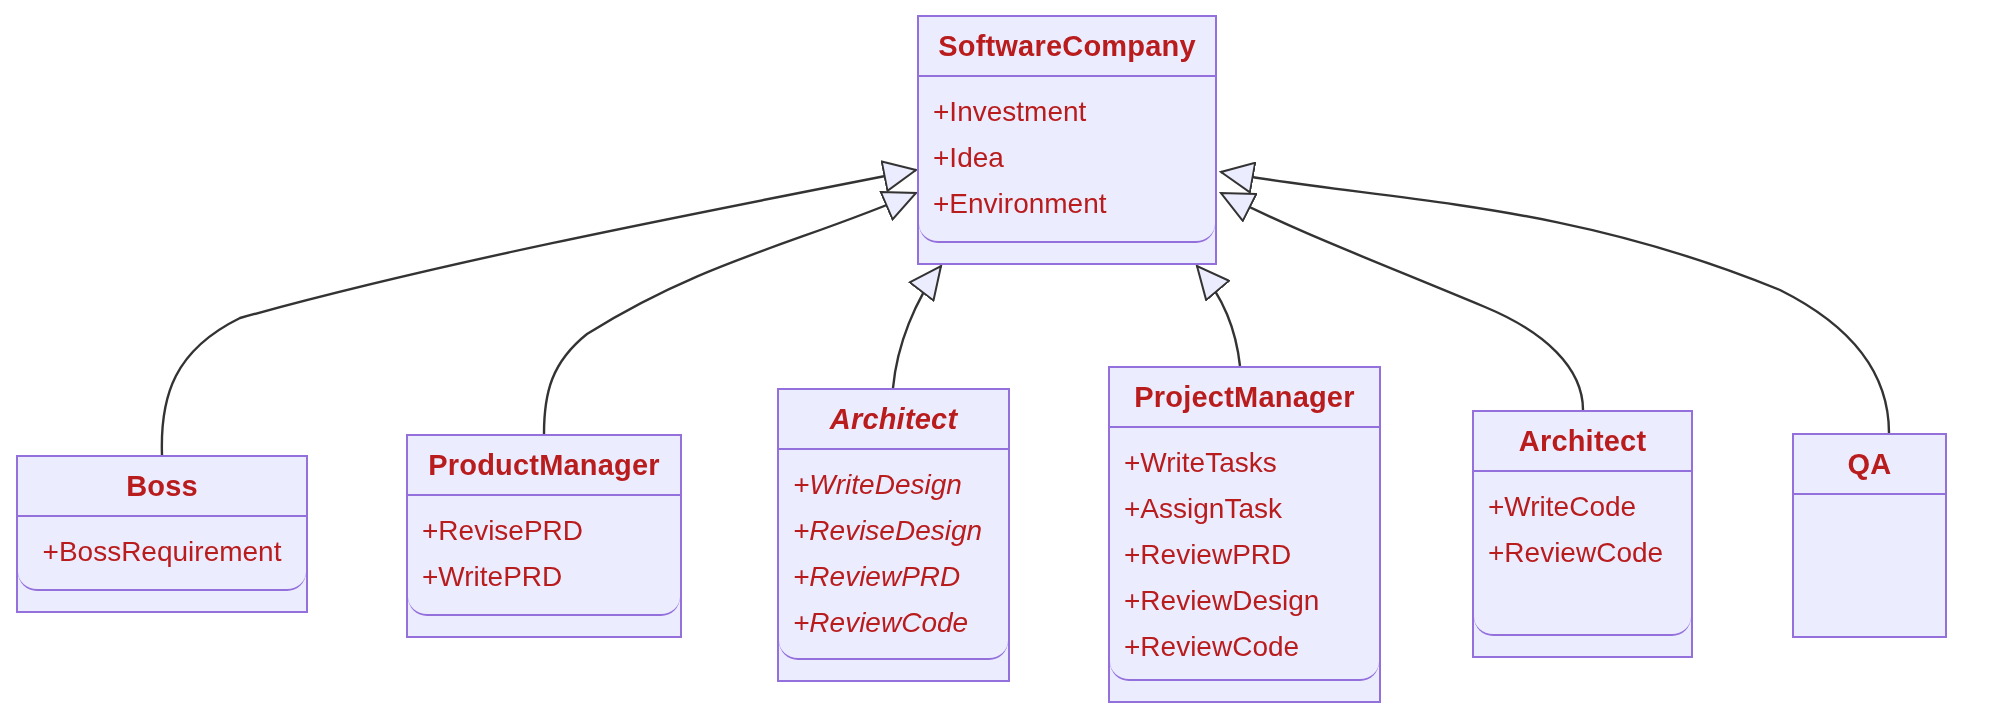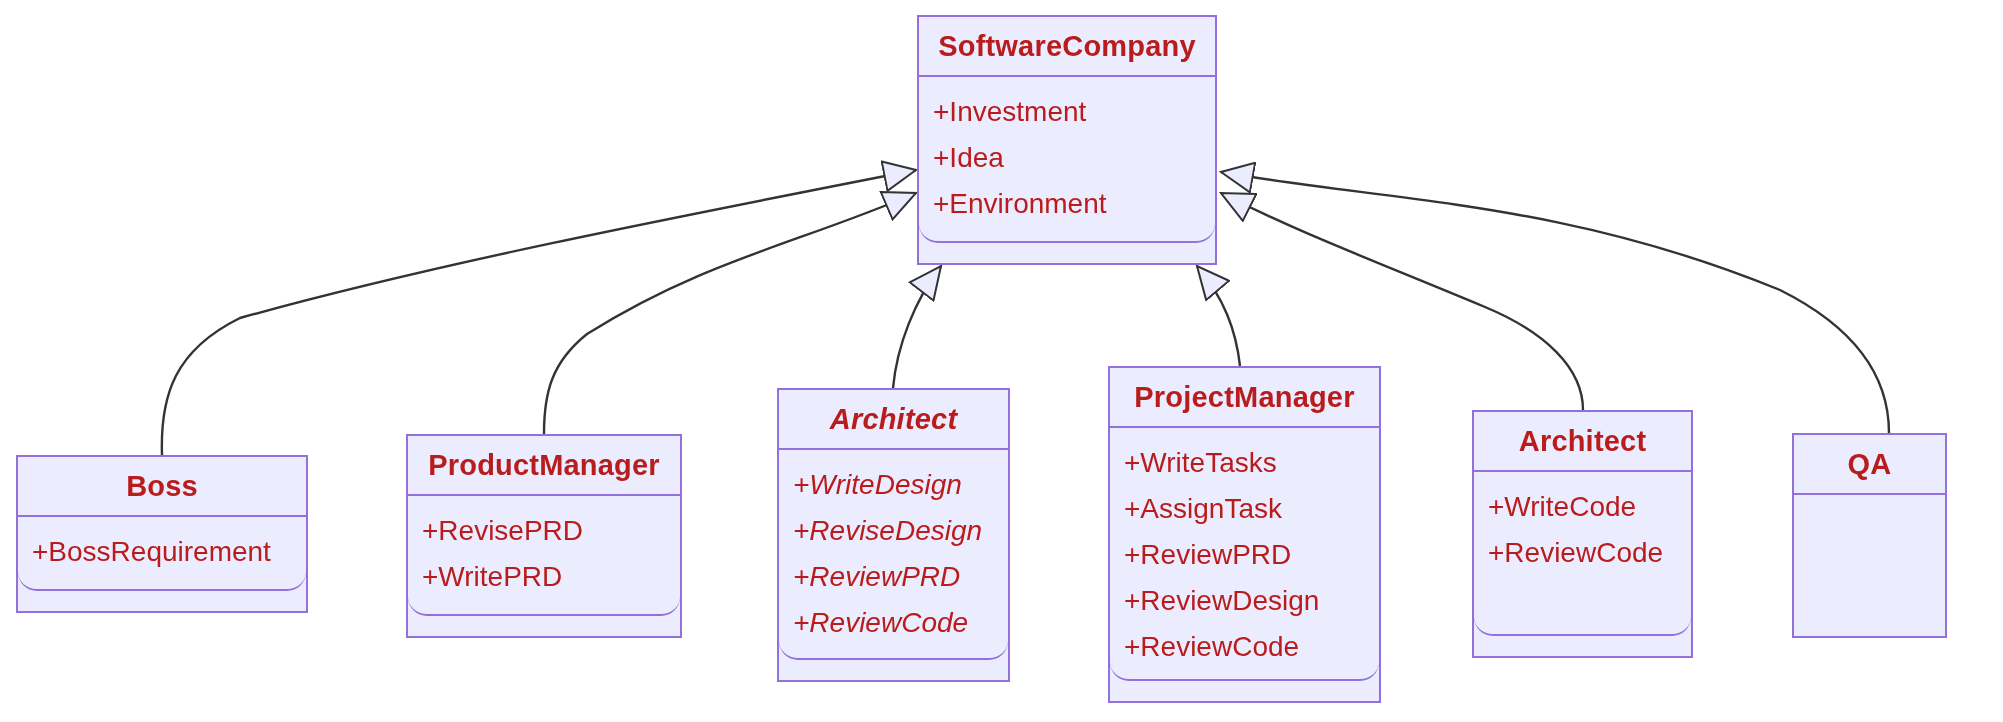--- a/index.html
+++ b/index.html
@@ -59,21 +59,21 @@
     height: 46px;
     line-height: 46px;
     font-size: 28px;
     white-space: nowrap;
   }
   .uml-footer {
     flex: 0 0 20px;
   }
   
   #cls-softwarecompany { left: 917px;  top: 15px;  width: 300px; height: 250px; }
-  #cls-boss            { left: 16px;   top: 455px; width: 292px; height: 158px; }
+  #cls-boss            { left: 16px;   top: 455px; width: 292px; height: 158px; text-align: center; }
   #cls-productmanager  { left: 406px;  top: 434px; width: 276px; height: 204px; }
   #cls-architect       { left: 777px;  top: 388px; width: 233px; height: 294px; font-style: italic; }
   #cls-projectmanager  { left: 1108px; top: 366px; width: 273px; height: 337px; }
   #cls-engineer        { left: 1472px; top: 410px; width: 221px; height: 248px; }
   #cls-qa              { left: 1792px; top: 433px; width: 155px; height: 205px; }
 </style>
 </head>
 <body>
 
 <div class="canvas">

